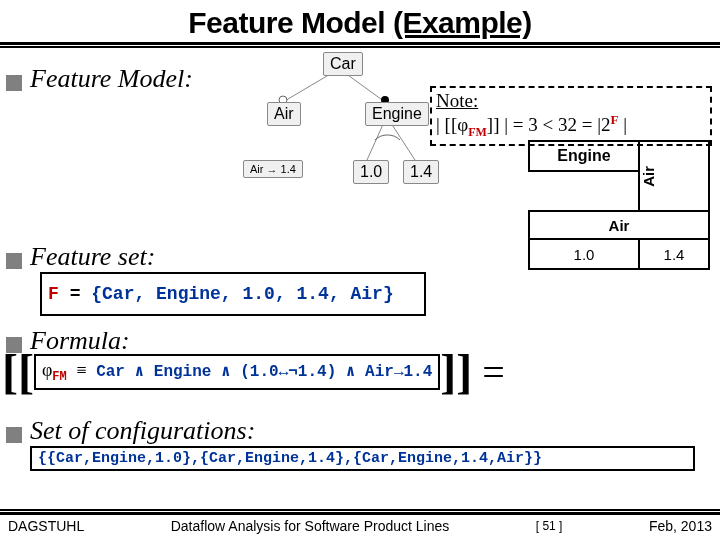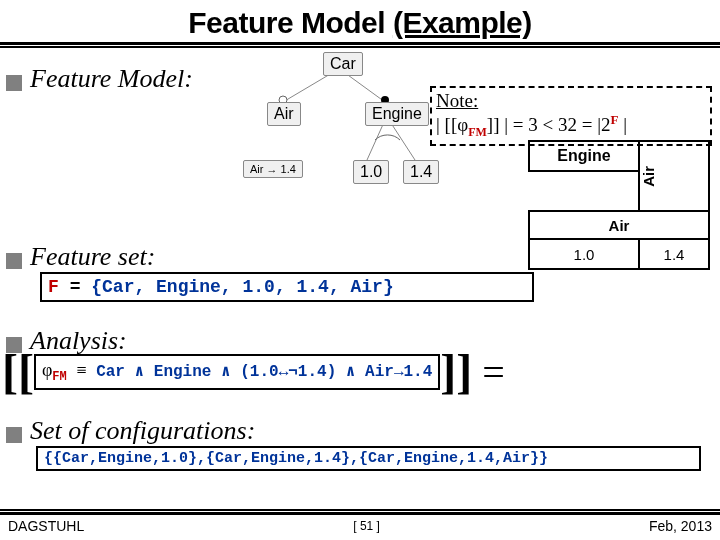--- a/index.html
+++ b/index.html
@@ -14,21 +14,21 @@
   .btxt { font-size: 26px; font-style: italic; font-family: "Times New Roman", serif; }
   .notebox { position: absolute; right: 8px; top: 50px; width: 282px; height: 60px; border: 2px dashed #000; padding: 2px 4px; z-index: 5; margin-top: 36px; }
   .noteline1 { font-size: 19px; font-family: "Times New Roman", serif; text-decoration: underline; }
   .noteline2 { font-size: 19px; font-family: "Times New Roman", serif; white-space: nowrap; }
   .phi { font-family: "Times New Roman", serif; }
   .sub { font-size: 12px; vertical-align: sub; color: #c00000; font-weight: bold; }
   .red { color: #c00000; font-weight: bold; }
   .diagram { position: absolute; left: 255px; top: 52px; width: 180px; height: 145px; }
   .dnode { position: absolute; border: 1px solid #888; background: #f0f0f0; text-align: center; font-size: 16px; padding: 2px 6px; border-radius: 2px; }
   .fset { position: absolute; left: 10px; top: 272px; }
-  .fsetbox { border: 2px solid #000; padding: 3px 6px; font-family: "Courier New", monospace; font-size: 18px; font-weight: bold; margin-left: 30px; width: 494px; }
+  .fsetbox { border: 2px solid #000; padding: 10px 6px; font-family: "Courier New", monospace; font-size: 18px; font-weight: bold; margin-left: 30px; width: 386px; }
   .fsetbox .lbl { color: #c00000; }
   .fsetbox .blue { color: #003399; }
   .formwrap { display: flex; align-items: center; margin-left: 0; margin-top: -4px; }
   .bigbrak { font-size: 48px; font-family: "Times New Roman", serif; font-weight: bold; line-height: 1; }
   .formbox { border: 2px solid #000; padding: 4px 6px; font-family: "Courier New", monospace; font-size: 16px; font-weight: bold; }
   .formbox .phi2 { font-family: "Times New Roman", serif; font-weight: normal; font-size: 18px; }
   .formbox .blue { color: #003399; }
   .eqbig { font-size: 40px; font-family: "Times New Roman", serif; margin-left: 10px; }
   .confbox { border: 2px solid #000; padding: 2px 6px; font-family: "Courier New", monospace; font-size: 15px; font-weight: bold; color: #003399; margin-left: 30px; width: 665px; }
   .footer { position: absolute; bottom: 0; left: 0; right: 0; }
@@ -109,45 +109,46 @@
   <div class="fset">
     <div class="fsetbox">
       <span class="lbl">F</span>
       <span style="color:#000;"> </span><span style="color:#000;">=</span><span style="color:#000;">  </span>
       <span class="blue">{Car, Engine, 1.0, 1.4, Air}</span>
     </div>
   </div>
 
   <div class="bullet" style="position:absolute; left:0; top:318px;">
     <div class="sq"></div>
-    <div class="btxt">Analysis:</div>
+    <div class="btxt">Formula:</div>
   </div>
   <div style="position:absolute; left:2px; top:352px;">
     <div class="formwrap">
       <span class="bigbrak">[[</span>
       <div class="formbox">
         <span class="phi2">φ</span><span class="sub">FM</span>
         <span style="color:#000; font-family:'Times New Roman',serif; font-weight:normal;">  </span><span style="color:#000; font-family:'Times New Roman',serif; font-weight:normal; font-size:18px;">≡</span><span>  </span>
         <span class="blue">Car ∧ Engine ∧ (1.0↔¬1.4) ∧ Air→1.4</span>
       </div>
       <span class="bigbrak">]]</span>
       <span class="eqbig">=</span>
     </div>
   </div>
 
   <div class="bullet" style="position:absolute; left:0; top:408px;">
     <div class="sq"></div>
     <div class="btxt">Set of configurations:</div>
   </div>
-  <div style="position:absolute; left:6px; top:446px;">
+  <div style="position:absolute; left:0; top:446px;">
     <div class="confbox">{{Car,Engine,1.0},{Car,Engine,1.4},{Car,Engine,1.4,Air}}</div>
   </div>
 
   <div class="footer">
     <hr class="hr3">
     <hr class="hr4">
     <div class="footerbar">
       <span>DAGSTUHL</span>
+      <span class="ftcenter">Dataflow Analysis for Software Product Lines</span>
       <span class="ftpage">[ 51 ]</span>
       <span>Feb, 2013</span>
     </div>
   </div>
 </div>
 
 </body></html>

